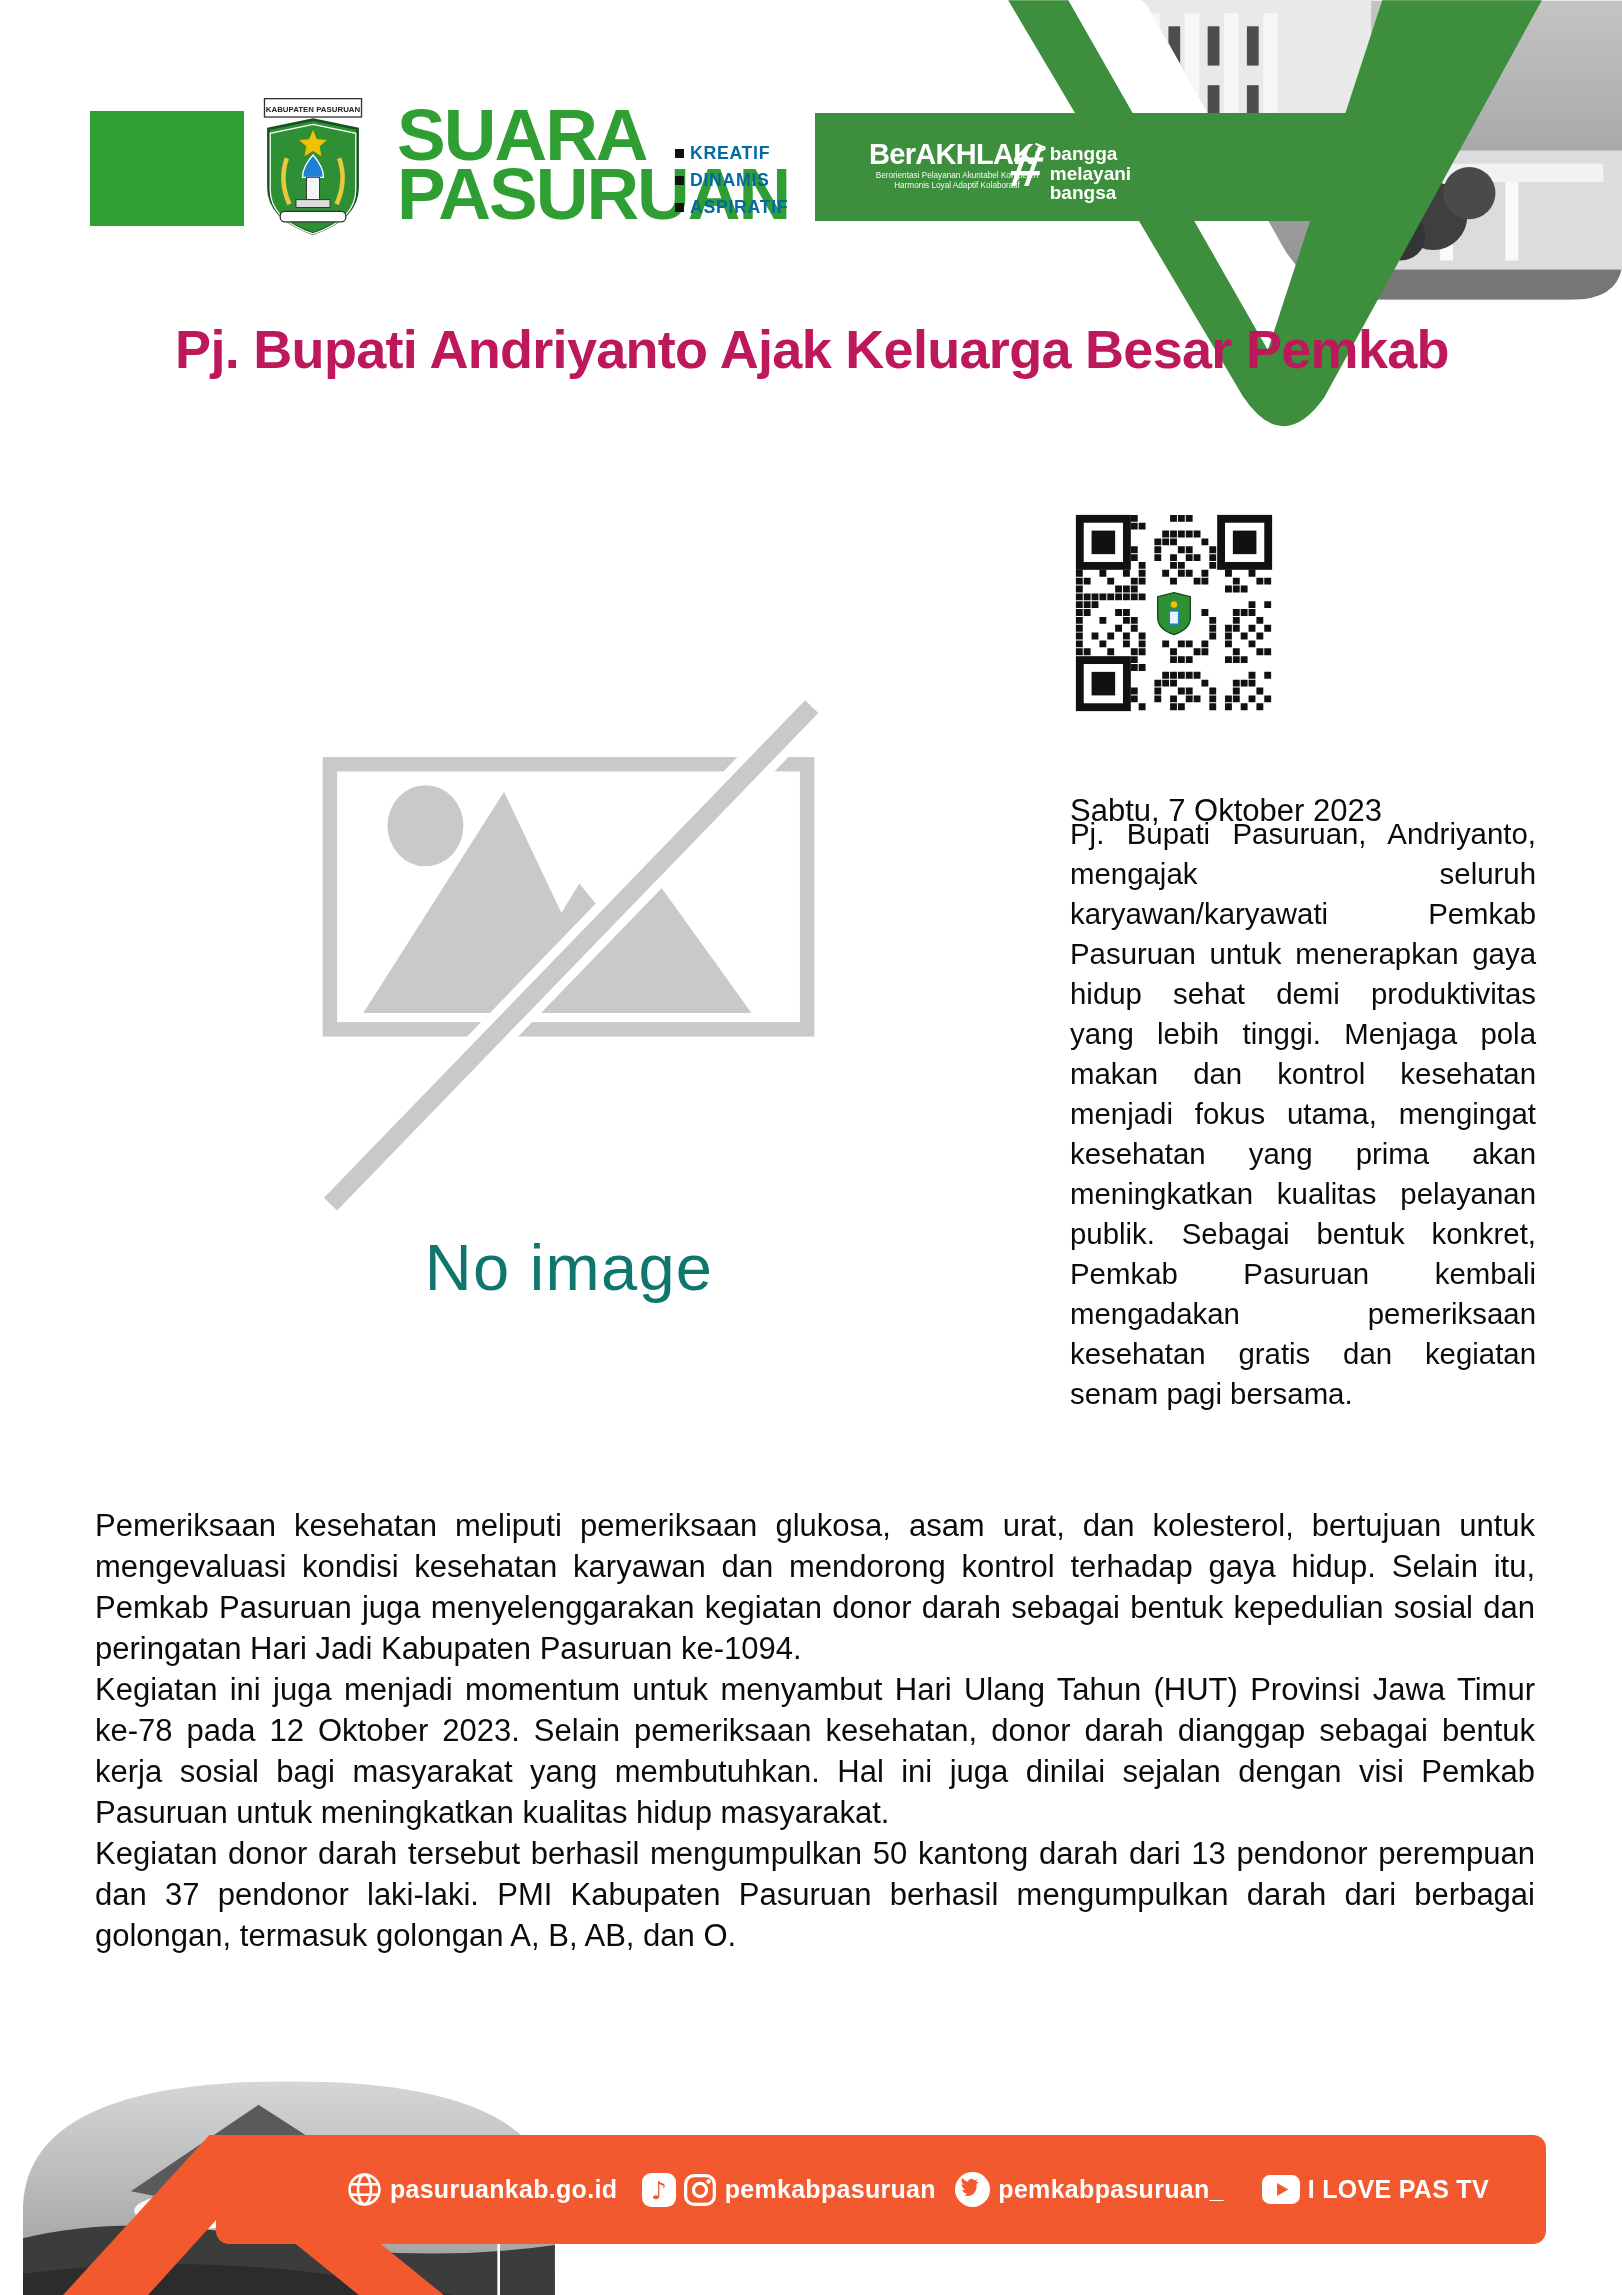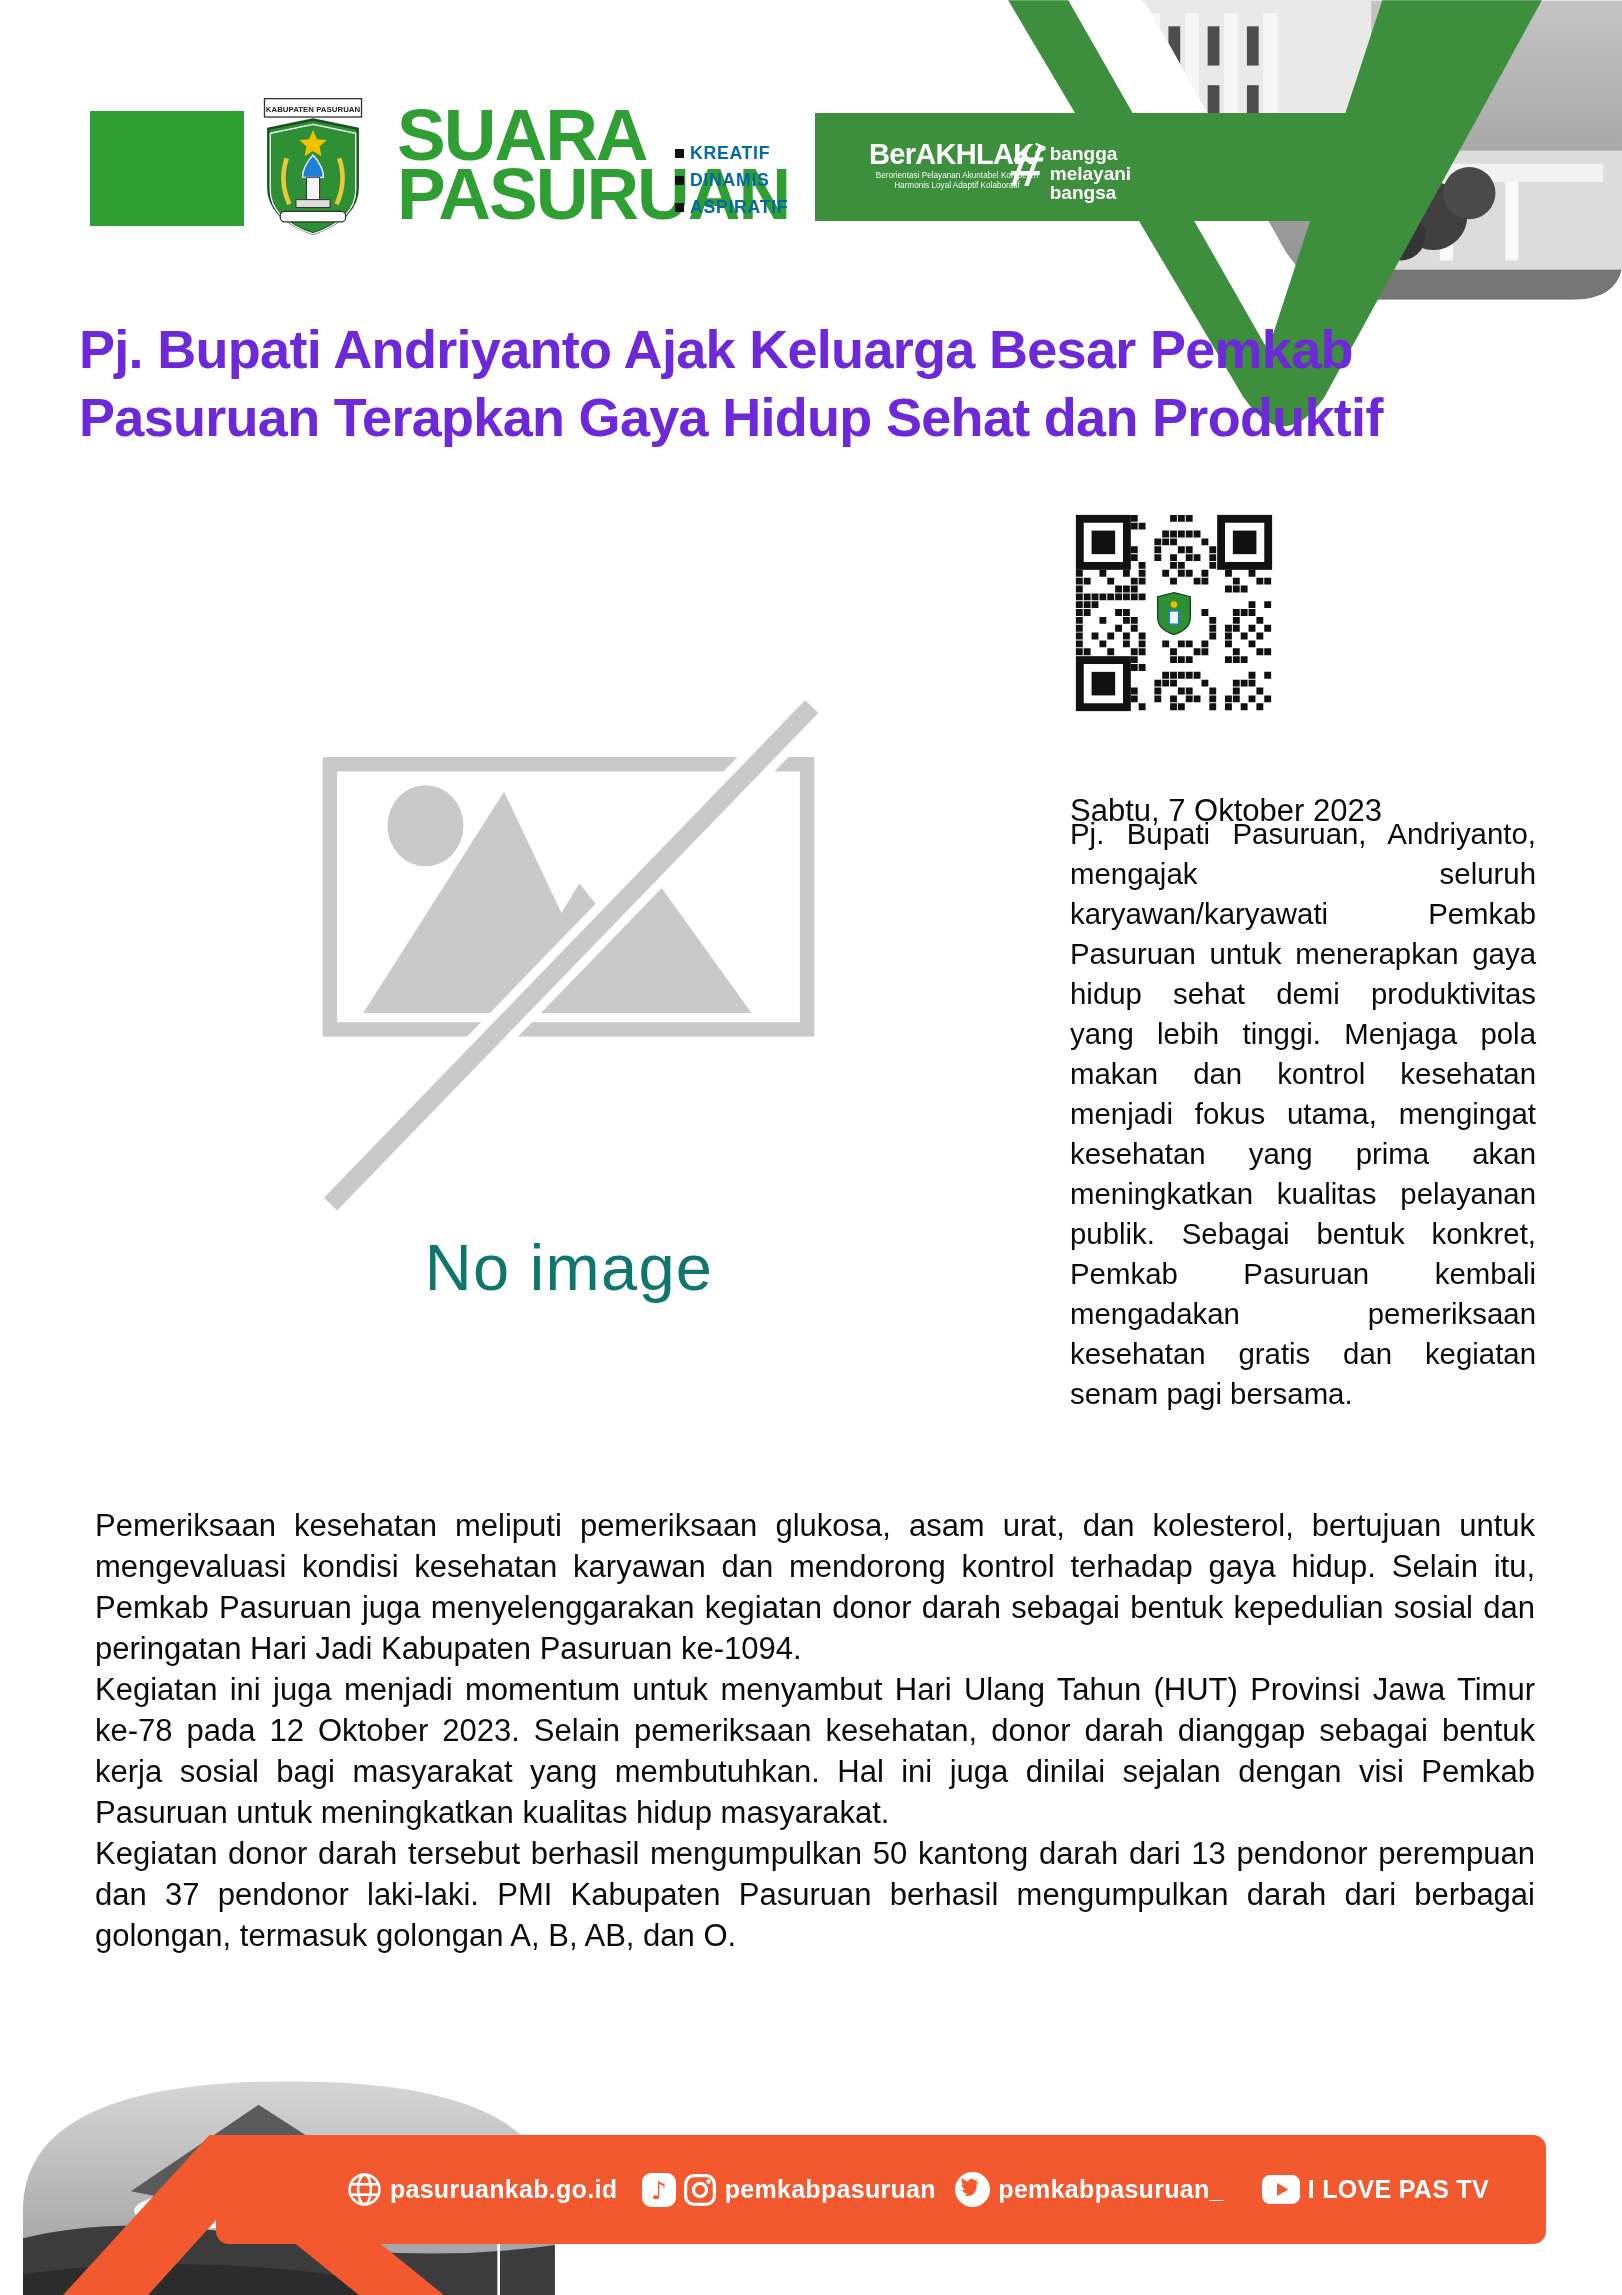--- a/index.html
+++ b/index.html
@@ -20,22 +20,22 @@
   .band{left:815px;top:113px;width:563px;height:108px;background:#3d8f3d;z-index:3;}
   .berakhlak{position:absolute;left:54px;top:25px;color:#fff;text-align:center;}
   .berakhlak .word{font-size:29px;font-weight:bold;letter-spacing:-0.7px;}
   .berakhlak .chev{font-size:19.6px;font-weight:bold;position:relative;top:-9.2px;left:1.3px;}
   .berakhlak .tl{font-size:8.2px;line-height:9.8px;opacity:.95;}
   .bangga{position:absolute;left:196px;top:13px;color:#fff;display:flex;}
   .bangga .hash{font-size:58px;font-weight:bold;transform:skewX(-8deg);line-height:79px;}
   .bangga .words{margin-left:6.5px;margin-top:18.3px;font-size:19px;font-weight:bold;line-height:19.6px;}
 
   
-  .title{left:79px;top:315px;width:1466px;font-weight:bold;
-         font-size:54px;line-height:68px;letter-spacing:-0.7px;color:#6d28d9;z-index:4;}
+  .title{left:79px;top:315px;width:1466px;text-align:center;font-weight:bold;
+         font-size:54px;line-height:68px;letter-spacing:-0.7px;color:#be185d;z-index:4;}
   .qr{left:1070px;top:509px;width:208px;height:208px;}
   .date{left:1070px;top:793px;width:466px;font-size:31px;font-weight:normal;}
   .lead{left:1070px;top:814px;width:466px;font-size:29.4px;line-height:40px;
         text-align:justify;}
   .noimg-wrap{left:301px;top:687px;width:537px;height:563px;}
   .noimg-label{left:327px;top:1230px;width:484px;text-align:center;font-size:65px;
                color:#0f766e;letter-spacing:1.3px;}
   .body-text{left:95px;top:1505px;width:1440px;font-size:31px;line-height:41px;
              text-align:justify;z-index:4;}
   .body-text p{margin:0;}
@@ -140,21 +140,20 @@
       <div class="words">
         <div>bangga</div>
         <div>melayani</div>
         <div>bangsa</div>
       </div>
     </div>
   </div>
 
   <div class="abs title">
     <div>Pj. Bupati Andriyanto Ajak Keluarga Besar Pemkab</div>
-    <div>Pasuruan Terapkan Gaya Hidup Sehat dan Produktif</div>
   </div>
 
   <svg class="abs qr" viewBox="0 0 318 318">
     <rect x="0" y="0" width="318" height="318" fill="#fff"></rect>
     <g id="qr-modules">
         <path d="M93 9h10.5v10.5h-10.5ZM153 9h10.5v10.5h-10.5ZM165 9h10.5v10.5h-10.5ZM177 9h10.5v10.5h-10.5ZM93 21h10.5v10.5h-10.5ZM105 21h10.5v10.5h-10.5ZM141 33h10.5v10.5h-10.5ZM153 33h10.5v10.5h-10.5ZM165 33h10.5v10.5h-10.5ZM177 33h10.5v10.5h-10.5ZM189 33h10.5v10.5h-10.5ZM129 45h10.5v10.5h-10.5ZM141 45h10.5v10.5h-10.5ZM153 45h10.5v10.5h-10.5ZM201 45h10.5v10.5h-10.5ZM93 57h10.5v10.5h-10.5ZM129 57h10.5v10.5h-10.5ZM165 57h10.5v10.5h-10.5ZM177 57h10.5v10.5h-10.5ZM213 57h10.5v10.5h-10.5ZM93 69h10.5v10.5h-10.5ZM129 69h10.5v10.5h-10.5ZM153 69h10.5v10.5h-10.5ZM177 69h10.5v10.5h-10.5ZM189 69h10.5v10.5h-10.5ZM213 69h10.5v10.5h-10.5ZM105 81h10.5v10.5h-10.5ZM153 81h10.5v10.5h-10.5ZM165 81h10.5v10.5h-10.5ZM213 81h10.5v10.5h-10.5ZM9 93h10.5v10.5h-10.5ZM45 93h10.5v10.5h-10.5ZM81 93h10.5v10.5h-10.5ZM105 93h10.5v10.5h-10.5ZM141 93h10.5v10.5h-10.5ZM165 93h10.5v10.5h-10.5ZM177 93h10.5v10.5h-10.5ZM201 93h10.5v10.5h-10.5ZM237 93h10.5v10.5h-10.5ZM273 93h10.5v10.5h-10.5ZM9 105h10.5v10.5h-10.5ZM21 105h10.5v10.5h-10.5ZM57 105h10.5v10.5h-10.5ZM93 105h10.5v10.5h-10.5ZM105 105h10.5v10.5h-10.5ZM153 105h10.5v10.5h-10.5ZM189 105h10.5v10.5h-10.5ZM201 105h10.5v10.5h-10.5ZM249 105h10.5v10.5h-10.5ZM285 105h10.5v10.5h-10.5ZM297 105h10.5v10.5h-10.5ZM9 117h10.5v10.5h-10.5ZM69 117h10.5v10.5h-10.5ZM81 117h10.5v10.5h-10.5ZM93 117h10.5v10.5h-10.5ZM237 117h10.5v10.5h-10.5ZM249 117h10.5v10.5h-10.5ZM261 117h10.5v10.5h-10.5ZM9 129h10.5v10.5h-10.5ZM21 129h10.5v10.5h-10.5ZM33 129h10.5v10.5h-10.5ZM45 129h10.5v10.5h-10.5ZM57 129h10.5v10.5h-10.5ZM69 129h10.5v10.5h-10.5ZM81 129h10.5v10.5h-10.5ZM93 129h10.5v10.5h-10.5ZM105 129h10.5v10.5h-10.5ZM9 141h10.5v10.5h-10.5ZM21 141h10.5v10.5h-10.5ZM33 141h10.5v10.5h-10.5ZM273 141h10.5v10.5h-10.5ZM297 141h10.5v10.5h-10.5ZM9 153h10.5v10.5h-10.5ZM21 153h10.5v10.5h-10.5ZM69 153h10.5v10.5h-10.5ZM81 153h10.5v10.5h-10.5ZM201 153h10.5v10.5h-10.5ZM249 153h10.5v10.5h-10.5ZM261 153h10.5v10.5h-10.5ZM273 153h10.5v10.5h-10.5ZM9 165h10.5v10.5h-10.5ZM45 165h10.5v10.5h-10.5ZM81 165h10.5v10.5h-10.5ZM93 165h10.5v10.5h-10.5ZM213 165h10.5v10.5h-10.5ZM249 165h10.5v10.5h-10.5ZM285 165h10.5v10.5h-10.5ZM9 177h10.5v10.5h-10.5ZM69 177h10.5v10.5h-10.5ZM93 177h10.5v10.5h-10.5ZM213 177h10.5v10.5h-10.5ZM237 177h10.5v10.5h-10.5ZM249 177h10.5v10.5h-10.5ZM273 177h10.5v10.5h-10.5ZM297 177h10.5v10.5h-10.5ZM9 189h10.5v10.5h-10.5ZM33 189h10.5v10.5h-10.5ZM57 189h10.5v10.5h-10.5ZM81 189h10.5v10.5h-10.5ZM105 189h10.5v10.5h-10.5ZM213 189h10.5v10.5h-10.5ZM237 189h10.5v10.5h-10.5ZM261 189h10.5v10.5h-10.5ZM285 189h10.5v10.5h-10.5ZM9 201h10.5v10.5h-10.5ZM45 201h10.5v10.5h-10.5ZM81 201h10.5v10.5h-10.5ZM105 201h10.5v10.5h-10.5ZM141 201h10.5v10.5h-10.5ZM165 201h10.5v10.5h-10.5ZM177 201h10.5v10.5h-10.5ZM201 201h10.5v10.5h-10.5ZM237 201h10.5v10.5h-10.5ZM273 201h10.5v10.5h-10.5ZM9 213h10.5v10.5h-10.5ZM21 213h10.5v10.5h-10.5ZM57 213h10.5v10.5h-10.5ZM93 213h10.5v10.5h-10.5ZM105 213h10.5v10.5h-10.5ZM153 213h10.5v10.5h-10.5ZM189 213h10.5v10.5h-10.5ZM201 213h10.5v10.5h-10.5ZM249 213h10.5v10.5h-10.5ZM285 213h10.5v10.5h-10.5ZM297 213h10.5v10.5h-10.5ZM93 225h10.5v10.5h-10.5ZM153 225h10.5v10.5h-10.5ZM165 225h10.5v10.5h-10.5ZM177 225h10.5v10.5h-10.5ZM237 225h10.5v10.5h-10.5ZM249 225h10.5v10.5h-10.5ZM261 225h10.5v10.5h-10.5ZM93 237h10.5v10.5h-10.5ZM105 237h10.5v10.5h-10.5ZM141 249h10.5v10.5h-10.5ZM153 249h10.5v10.5h-10.5ZM165 249h10.5v10.5h-10.5ZM177 249h10.5v10.5h-10.5ZM189 249h10.5v10.5h-10.5ZM273 249h10.5v10.5h-10.5ZM297 249h10.5v10.5h-10.5ZM129 261h10.5v10.5h-10.5ZM141 261h10.5v10.5h-10.5ZM153 261h10.5v10.5h-10.5ZM201 261h10.5v10.5h-10.5ZM249 261h10.5v10.5h-10.5ZM261 261h10.5v10.5h-10.5ZM273 261h10.5v10.5h-10.5ZM93 273h10.5v10.5h-10.5ZM129 273h10.5v10.5h-10.5ZM165 273h10.5v10.5h-10.5ZM177 273h10.5v10.5h-10.5ZM213 273h10.5v10.5h-10.5ZM249 273h10.5v10.5h-10.5ZM285 273h10.5v10.5h-10.5ZM93 285h10.5v10.5h-10.5ZM129 285h10.5v10.5h-10.5ZM153 285h10.5v10.5h-10.5ZM177 285h10.5v10.5h-10.5ZM189 285h10.5v10.5h-10.5ZM213 285h10.5v10.5h-10.5ZM237 285h10.5v10.5h-10.5ZM249 285h10.5v10.5h-10.5ZM273 285h10.5v10.5h-10.5ZM297 285h10.5v10.5h-10.5ZM105 297h10.5v10.5h-10.5ZM153 297h10.5v10.5h-10.5ZM165 297h10.5v10.5h-10.5ZM213 297h10.5v10.5h-10.5ZM237 297h10.5v10.5h-10.5ZM261 297h10.5v10.5h-10.5ZM285 297h10.5v10.5h-10.5Z" fill="#111"></path>
         <rect x="9" y="9" width="84" height="84" fill="#111"></rect>
         <rect x="21" y="21" width="60" height="60" fill="#fff"></rect>
         <rect x="33" y="33" width="36" height="36" fill="#111"></rect>
         <rect x="225" y="9" width="84" height="84" fill="#111"></rect>

